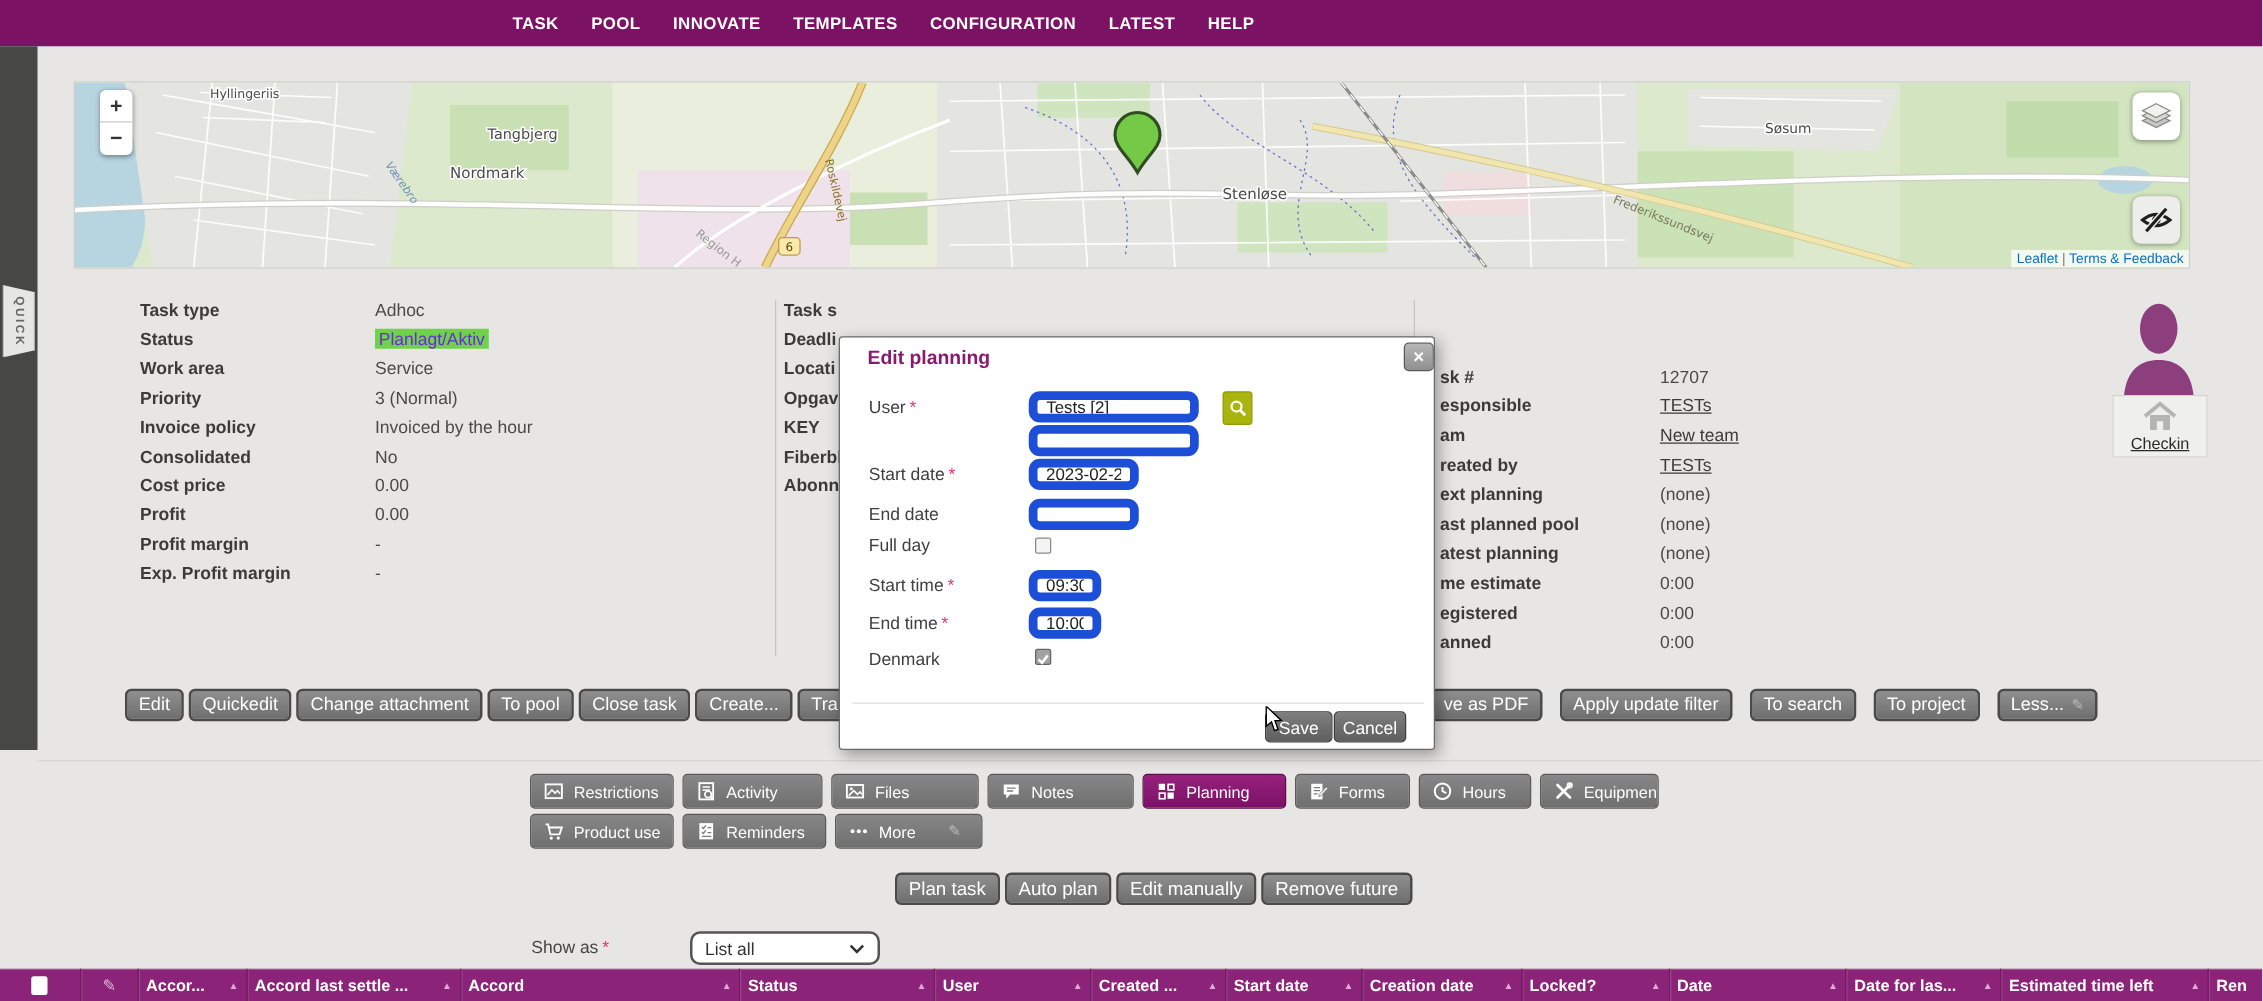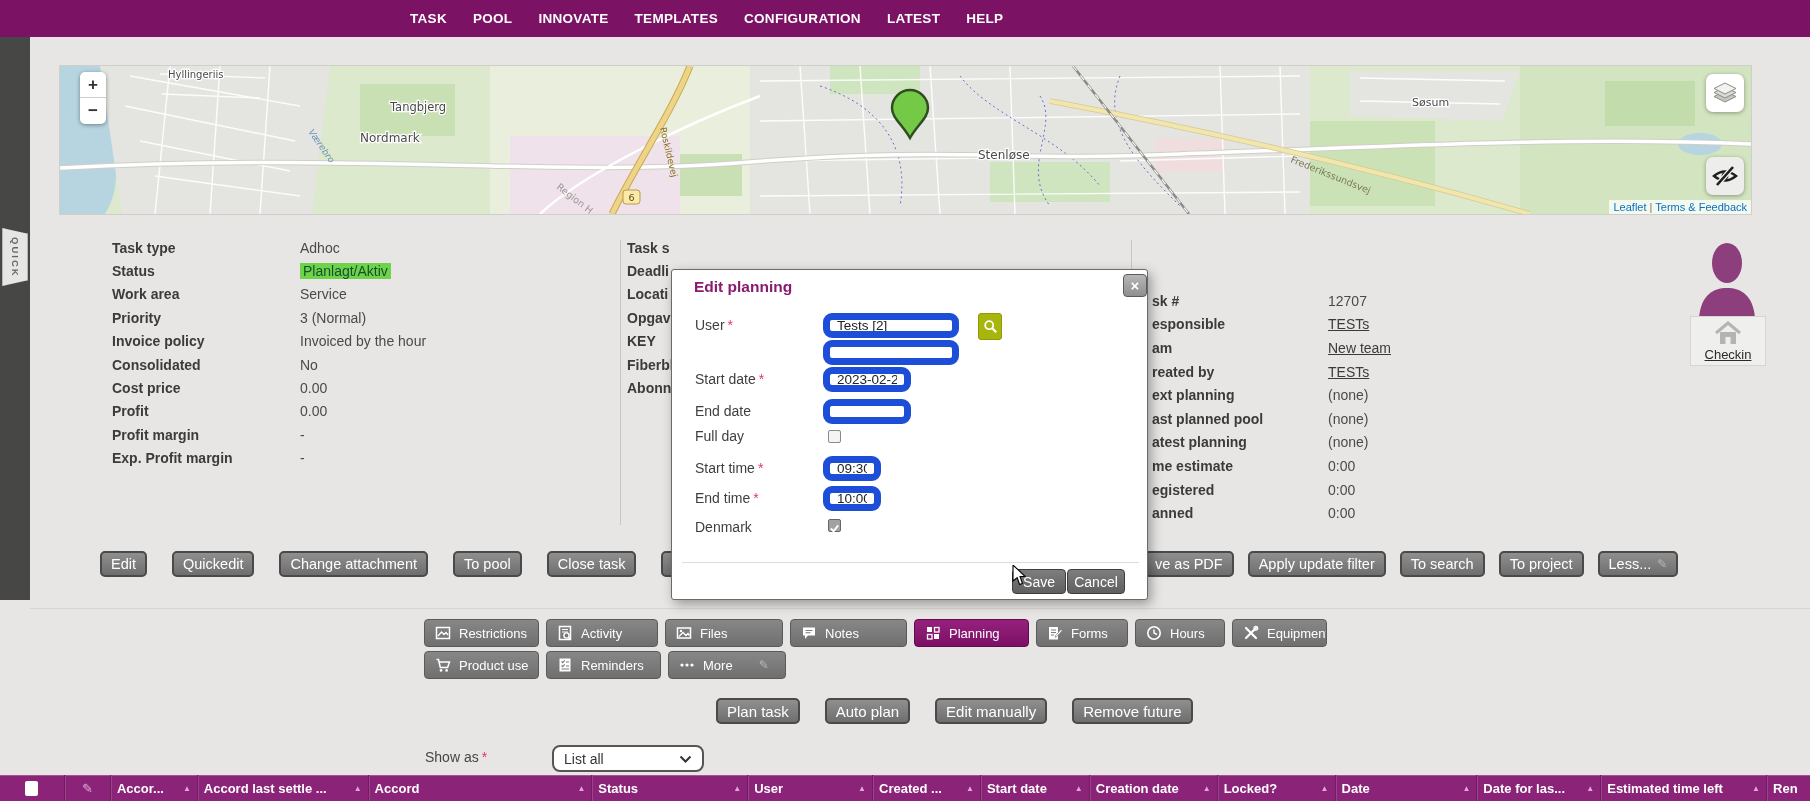--- a/index.html
+++ b/index.html
@@ -24,27 +24,27 @@
   .zoomctl div{width:26px;height:26px;display:flex;align-items:center;justify-content:center;font-size:17px;font-weight:bold;color:#333;cursor:pointer}
   .zoomctl div:first-child{border-bottom:1px solid #ccc}
   .mapbtn{position:absolute;width:38px;height:38px;border-radius:7px;box-shadow:0 1px 4px rgba(0,0,0,.35);display:flex;align-items:center;justify-content:center;cursor:pointer}
   .attr{position:absolute;right:0;bottom:0;background:rgba(255,255,255,.75);font-size:11px;padding:1px 4px;color:#777}
   .attr a{color:#0a6fc2;text-decoration:none}
 
   
   .col{position:absolute;font-size:14px;color:#4a4a4a}
   .drow{display:flex;height:23.4px;align-items:center;white-space:nowrap}
   .dlbl{font-weight:bold;color:#3b3b3b}
-  .greenbadge{background:#6ed24a;color:#14532d;padding:0 3px}
+  .greenbadge{background:#6ed24a;color:#6d28d9;padding:0 3px}
   .vline{position:absolute;width:1px;background:#c6c6c3}
   .link{text-decoration:underline;color:#3b3b3b;cursor:pointer}
 
   
   .btn{display:inline-flex;align-items:center;justify-content:center;background:linear-gradient(#8f8f8f,#6e6e6e);border:2px solid #4a4a4a;border-radius:5px;color:#fff;font-size:14.5px;height:26px;padding:0 9px;white-space:nowrap;cursor:pointer}
-  .btnrow{position:absolute;display:flex;gap:25px}
+  .btnrow{position:absolute;display:flex;gap:4px}
   .pencil{color:#b9b9b9;font-size:12px;margin-left:6px}
 
   
   .tabrow{position:absolute;display:flex;gap:7px}
   .tab{height:28px;display:flex;align-items:center;gap:8px;padding:0 10px;background:linear-gradient(#878787,#6f6f6f);border:1px solid #5a5a5a;border-radius:4px;color:#fff;font-size:13px;cursor:pointer;overflow:hidden;white-space:nowrap}
   .tab.active{background:linear-gradient(#96217d,#7c1065);border-color:#5e0c4e}
   .ticon{display:flex;align-items:center}
 
   
   .modal{position:absolute;left:671px;top:269px;width:477px;height:331px;background:#fff;border:1px solid #6a6a6a;border-radius:3px;box-shadow:3px 4px 12px rgba(0,0,0,.35);z-index:50}

